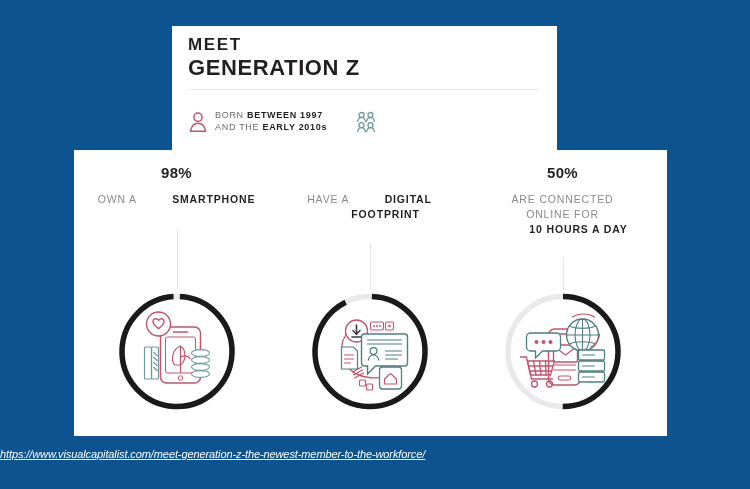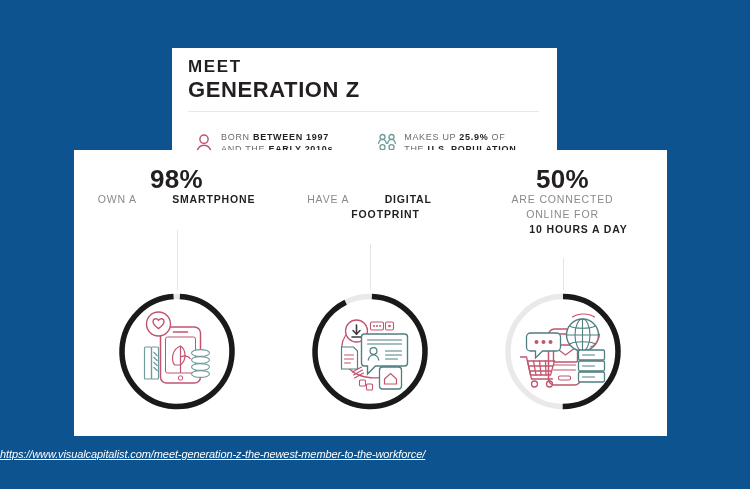--- a/index.html
+++ b/index.html
@@ -20,21 +20,20 @@
   }
 
   
   .panel-top {
     position: absolute;
     left: 172px;
     top: 26px;
     width: 385px;
     height: 124px;
     background: #ffffff;
-    margin-top: 22px;
   }
   .panel-main {
     position: absolute;
     left: 74px;
     top: 150px;
     width: 593px;
     height: 286px;
     background: #ffffff;
   }
 
@@ -63,24 +62,24 @@
   .hdr-rule {
     margin-top: 10px;
     height: 1px;
     background: #e8e8e8;
     width: 351px;
   }
 
   
   .facts {
     position: absolute;
-    left: 22px;
+    left: 16px;
     top: 84px;
     display: flex;
-    gap: 44px;
+    gap: 29px;
   }
   .fact {
     display: flex;
     align-items: flex-start;
     gap: 7px;
   }
   .fact-ico {
     width: 20px;
     height: 22px;
     flex: 0 0 auto;
@@ -115,21 +114,21 @@
   .col-0 { left: 4px; }
   .col-1 { left: 197px; }
   .col-2 { left: 390px; }
 
   .pct {
     position: absolute;
     top: 14px;
     left: 0;
     right: 0;
     text-align: center;
-    font-size: 26px;
+    font-size: 15px;
     font-weight: bold;
     color: #231f20;
     letter-spacing: 0.3px;
   }
   .lbl {
     position: absolute;
     top: 42px;
     left: 0;
     right: 0;
     text-align: center;
@@ -215,24 +214,20 @@
               <path d="M1.6 10.3 C2.3 7.6 3.9 6.4 5.5 6.4 C7.1 6.4 8.7 7.6 9.4 10.3"></path>
               <circle cx="14.5" cy="4" r="2.5"></circle>
               <path d="M10.6 10.3 C11.3 7.6 12.9 6.4 14.5 6.4 C16.1 6.4 17.7 7.6 18.4 10.3"></path>
               <circle cx="5.5" cy="14.2" r="2.5"></circle>
               <path d="M1.6 20.5 C2.3 17.8 3.9 16.6 5.5 16.6 C7.1 16.6 8.7 17.8 9.4 20.5"></path>
               <circle cx="14.5" cy="14.2" r="2.5"></circle>
               <path d="M10.6 20.5 C11.3 17.8 12.9 16.6 14.5 16.6 C16.1 16.6 17.7 17.8 18.4 20.5"></path>
             </g>
           </svg>
         </span>
-        <span class="fact-txt">
-          <span>MAKES UP </span><b>25.9%</b><span> OF</span><br>
-          <span>THE </span><b>U.S. POPULATION</b>
-        </span>
       </div>
 
     </div>
   </div>
 
   <div class="panel-main">
     <div class="cols">
 
       <div class="col col-0 c0">
         <div class="pct">98%</div>

